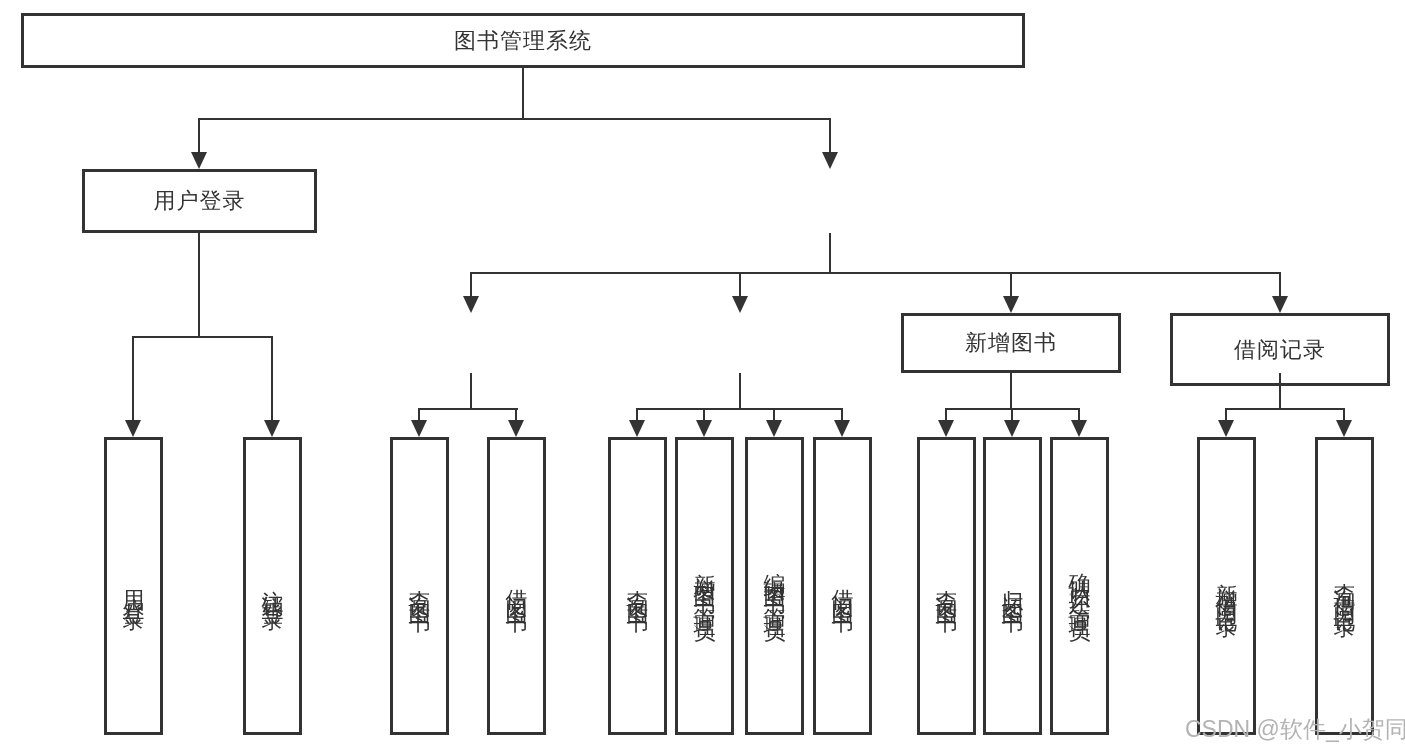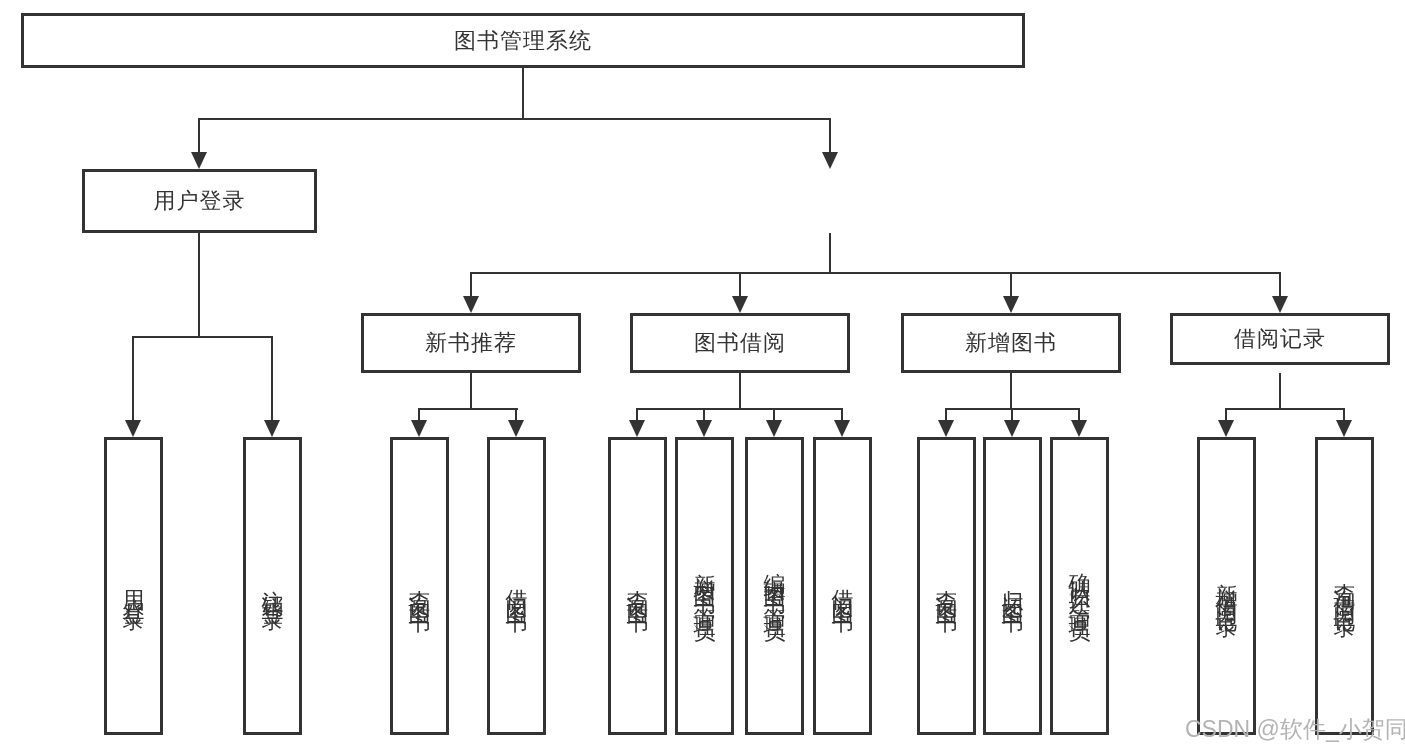--- a/index.html
+++ b/index.html
@@ -90,30 +90,24 @@
   <div class="line" style="left:470px;  top:272px; width:811px; height:2px;"></div>
   <div class="line" style="left:470px;  top:272px; width:2px;   height:25px;"></div>
   <div class="line" style="left:739px;  top:272px; width:2px;   height:25px;"></div>
   <div class="line" style="left:1010px; top:272px; width:2px;   height:25px;"></div>
   <div class="line" style="left:1279px; top:272px; width:2px;   height:25px;"></div>
   <div class="arrow" style="left:463px;  top:296px;"></div>
   <div class="arrow" style="left:732px;  top:296px;"></div>
   <div class="arrow" style="left:1003px; top:296px;"></div>
   <div class="arrow" style="left:1272px; top:296px;"></div>
 
-  <div class="box" style="left:361px; top:313px; width:220px; height:60px;">
-    <span class="hlabel">新书推荐</span>
-  </div>
-  <div class="box" style="left:630px; top:313px; width:220px; height:60px;">
-    <span class="hlabel">图书借阅</span>
-  </div>
   <div class="box" style="left:901px; top:313px; width:220px; height:60px;">
     <span class="hlabel">新增图书</span>
   </div>
-  <div class="box" style="left:1170px; top:313px; width:220px; height:52px;">
+  <div class="box" style="left:1170px; top:313px; width:220px; height:73px;">
     <span class="hlabel">借阅记录</span>
   </div>
 
   <div class="line" style="left:470px; top:373px; width:2px;   height:35px;"></div>
   <div class="line" style="left:418px; top:408px; width:100px; height:2px;"></div>
   <div class="line" style="left:418px; top:408px; width:2px;   height:13px;"></div>
   <div class="line" style="left:515px; top:408px; width:2px;   height:13px;"></div>
   <div class="arrow" style="left:411px; top:420px;"></div>
   <div class="arrow" style="left:508px; top:420px;"></div>
 

